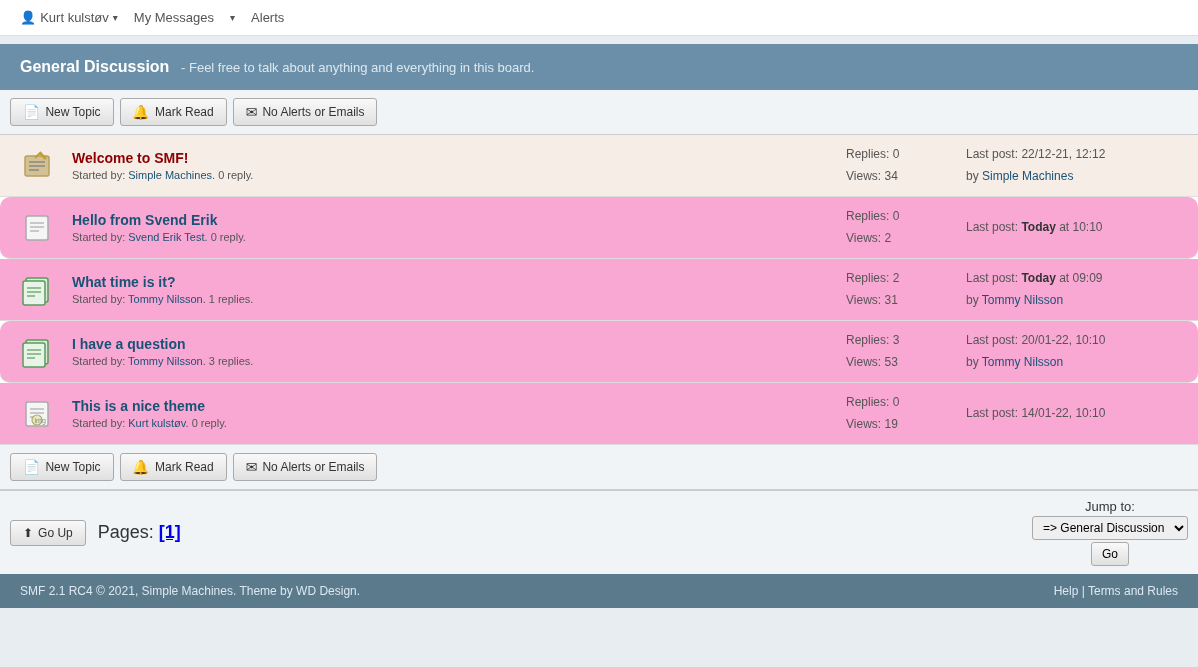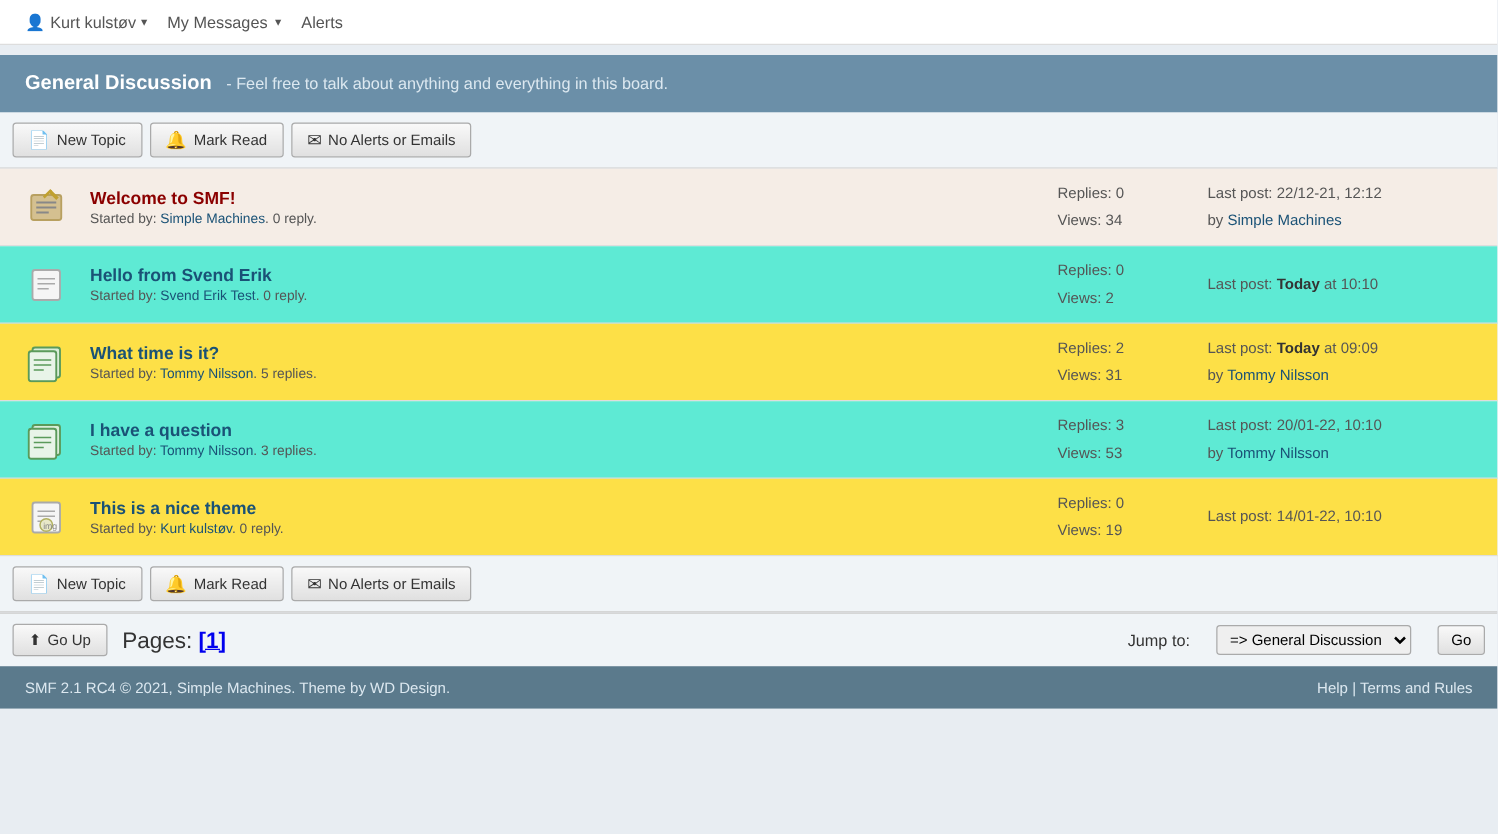--- a/index.html
+++ b/index.html
@@ -17,39 +17,39 @@
     #board-subtitle { font-size: 13px; font-weight: normal; color: #dce8f0; margin-left: 8px; }
 
     
     .action-bar { background: #f0f4f7; padding: 8px 10px; border-bottom: 1px solid #ccc; display: flex; gap: 6px; }
     .btn { display: inline-flex; align-items: center; gap: 5px; padding: 5px 12px; border: 1px solid #aaa; background: linear-gradient(to bottom, #f9f9f9, #e0e0e0); border-radius: 3px; font-size: 12px; cursor: pointer; color: #333; text-decoration: none; }
 
     
     #topic-list { background: #fff; }
     .topic-row { display: flex; align-items: center; border-bottom: 1px solid #ddd; padding: 2px 12px; min-height: 62px; }
     .topic-row.sticky { background: #f5ede6; }
-    .topic-row.normal { background: #5eead4; }
-    .topic-row.alt { background: #fde047; }
+    .topic-row.normal { background: #f9a8d4; border-radius: 10px; }
+    .topic-row.alt { background: #f9a8d4; }
     .topic-icon { width: 50px; flex-shrink: 0; display: flex; align-items: center; justify-content: center; }
     .topic-icon svg { width: 32px; height: 32px; }
     .topic-info { flex: 1; padding: 0 10px; }
     .topic-title { font-weight: bold; font-size: 14px; color: #8b0000; text-decoration: none; }
     .topic-title.blue { color: #1a5276; }
     .topic-started { font-size: 11px; color: #555; margin-top: 3px; }
     .topic-started a { color: #1a5276; text-decoration: none; }
     .topic-stats { width: 120px; flex-shrink: 0; font-size: 12px; color: #555; text-align: left; line-height: 1.8; }
     .topic-lastpost { width: 220px; flex-shrink: 0; font-size: 12px; color: #555; line-height: 1.8; }
     .topic-lastpost a { color: #1a5276; text-decoration: none; }
     .topic-lastpost strong { color: #333; }
 
     
     #go-up-bar { background: #f0f4f7; padding: 8px 10px; border-top: 1px solid #ccc; display: flex; align-items: center; gap: 12px; }
     #pages-info { font-size: 18px; }
     #pages-info strong { color: #1a5276; }
-    #jump-bar { margin-left: auto; display: flex; align-items: center; gap: 21px; font-size: 13px; }
+    #jump-bar { margin-left: auto; display: flex; align-items: center; gap: 2px; font-size: 13px; flex-direction: column; }
     #jump-bar select { padding: 3px 6px; border: 1px solid #aaa; border-radius: 3px; font-size: 12px; }
     #jump-bar button { padding: 4px 10px; border: 1px solid #aaa; background: linear-gradient(to bottom, #f9f9f9, #e0e0e0); border-radius: 3px; cursor: pointer; font-size: 12px; }
 
     
     #footer { background: #5b7a8c; color: #dce8f0; padding: 10px 20px; display: flex; justify-content: space-between; align-items: center; font-size: 12px; margin-top: 0; gap: 16px; }
     #footer a { color: #dce8f0; text-decoration: none; }
 
     
     #main-wrapper { max-width: 1198px; margin: 0 auto; background: #e8edf2; }
     #board-container { margin: 0; }
@@ -63,21 +63,21 @@
 <div id="main-wrapper">
 
   <div id="header">
     <div id="top-bar">
       <div id="user-nav">
         <div style="display:flex;align-items:center;gap:4px;cursor:pointer;">
           <span style="color:#888;">👤</span>
           <span>Kurt kulstøv</span>
           <span style="font-size:10px;">▾</span>
         </div>
-        <div style="display:flex;align-items:center;gap:6px;cursor:pointer;">
+        <div style="display:flex;align-items:center;gap:16px;cursor:pointer;">
           <span>My Messages</span>
           <span style="font-size:10px;">▾</span>
         </div>
         <div style="cursor:pointer;">
           <span>Alerts</span>
         </div>
       </div>
     </div>
   </div>
 
@@ -167,21 +167,21 @@
             <line x1="6" y1="14" x2="20" y2="14" stroke="#5a9a5a" stroke-width="1.2"></line>
             <line x1="6" y1="18" x2="20" y2="18" stroke="#5a9a5a" stroke-width="1.2"></line>
             <line x1="6" y1="22" x2="14" y2="22" stroke="#5a9a5a" stroke-width="1.2"></line>
           </svg>
         </div>
         <div class="topic-info">
           <div>
             <a href="#" class="topic-title blue">What time is it?</a>
           </div>
           <div class="topic-started">
-            Started by: <a href="#">Tommy Nilsson</a>. <span>5 replies.</span>
+            Started by: <a href="#">Tommy Nilsson</a>. <span>1 replies.</span>
           </div>
         </div>
         <div class="topic-stats">
           <div>Replies: 2</div>
           <div>Views: 31</div>
         </div>
         <div class="topic-lastpost">
           <div>Last post: <strong>Today</strong> at 09:09</div>
           <div>by <a href="#">Tommy Nilsson</a></div>
         </div>

